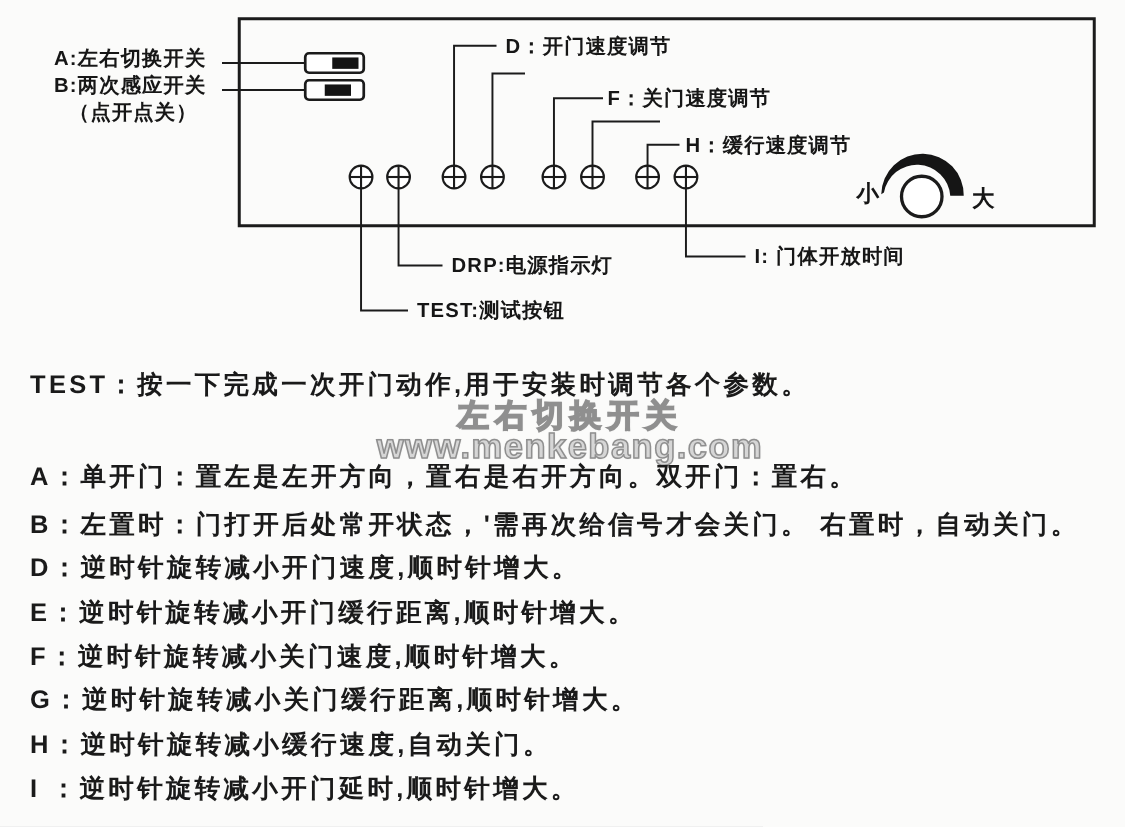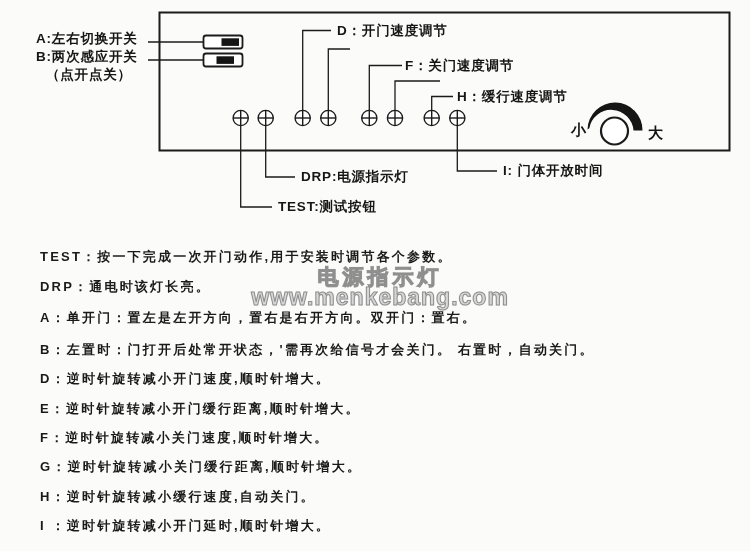--- a/index.html
+++ b/index.html
@@ -24,22 +24,22 @@
   .knob-lbl{
     position:absolute;
     font-size:15px;
     font-weight:bold;
     white-space:nowrap;
     line-height:15px;
     color:#161616;
   }
   .note{
     position:absolute;
-    left:40px;
-    font-size:13px;
+    left:20px;
+    font-size:17px;
     font-weight:bold;
     letter-spacing:2.2px;
     white-space:nowrap;
     line-height:18px;
     color:#1a1a1a;
   }
   .watermark{
     position:absolute;
     text-align:center;
     font-weight:bold;
@@ -138,25 +138,24 @@
   <div class="lbl" style="left:405px;top:58.5px">F：关门速度调节</div>
   <div class="lbl" style="left:457px;top:90px">H：缓行速度调节</div>
 
   <div class="knob-lbl" style="left:571px;top:122px">小</div>
   <div class="knob-lbl" style="left:648px;top:125px">大</div>
 
   <div class="lbl" style="left:301px;top:170px">DRP:电源指示灯</div>
   <div class="lbl" style="left:278px;top:200px">TEST:测试按钮</div>
   <div class="lbl" style="left:503px;top:164px">I: 门体开放时间</div>
 
-  <div class="watermark wm1">电源指示灯</div>
+  <div class="watermark wm1">左右切换开关</div>
   <div class="watermark wm2">www.menkebang.com</div>
 
   <div class="note" style="top:248px">TEST：按一下完成一次开门动作,用于安装时调节各个参数。</div>
-  <div class="note" style="top:278px">DRP：通电时该灯长亮。</div>
   <div class="note" style="top:309px">A：单开门：置左是左开方向，置右是右开方向。双开门：置右。</div>
   <div class="note" style="top:341px">B：左置时：门打开后处常开状态，'需再次给信号才会关门。 右置时，自动关门。</div>
   <div class="note" style="top:370px">D：逆时针旋转减小开门速度,顺时针增大。</div>
   <div class="note" style="top:400px">E：逆时针旋转减小开门缓行距离,顺时针增大。</div>
   <div class="note" style="top:429px">F：逆时针旋转减小关门速度,顺时针增大。</div>
   <div class="note" style="top:458px">G：逆时针旋转减小关门缓行距离,顺时针增大。</div>
   <div class="note" style="top:488px">H：逆时针旋转减小缓行速度,自动关门。</div>
   <div class="note" style="top:517px">I ：逆时针旋转减小开门延时,顺时针增大。</div>
 
 </div>

